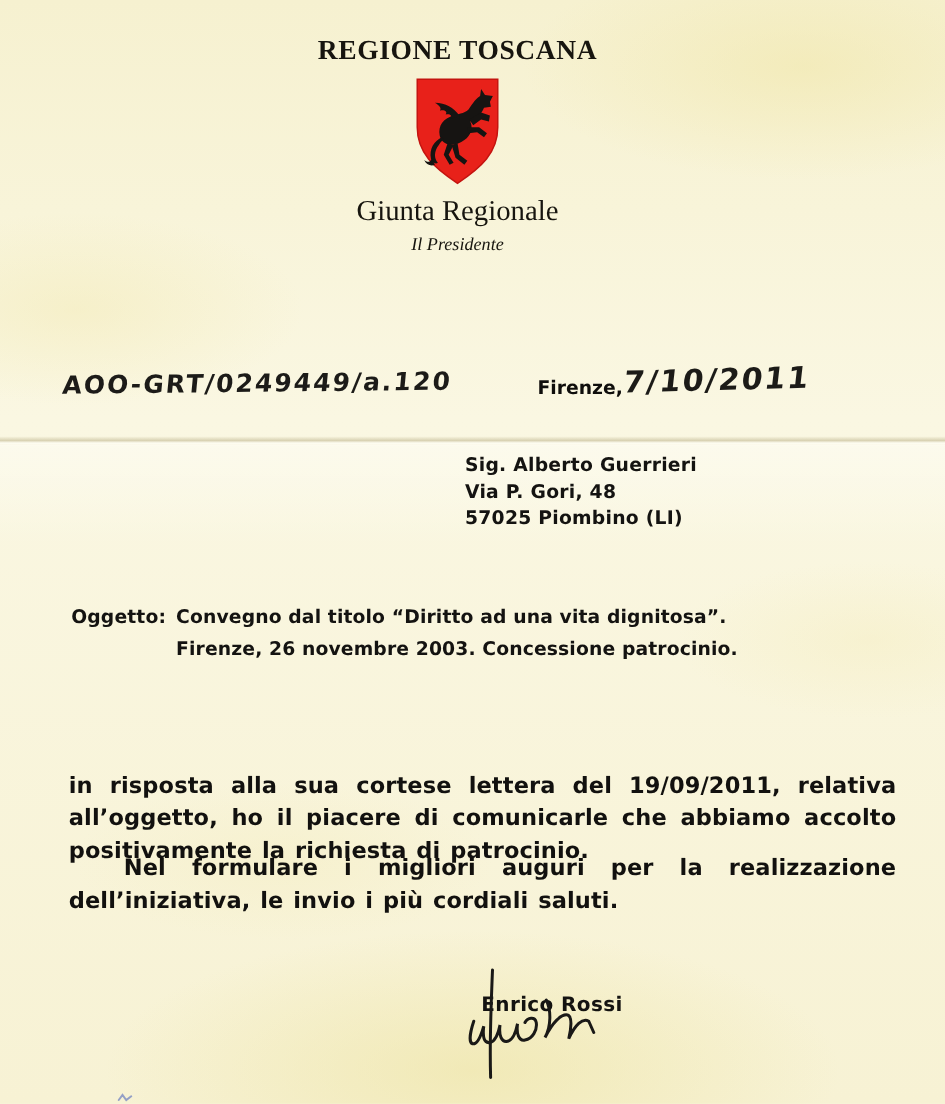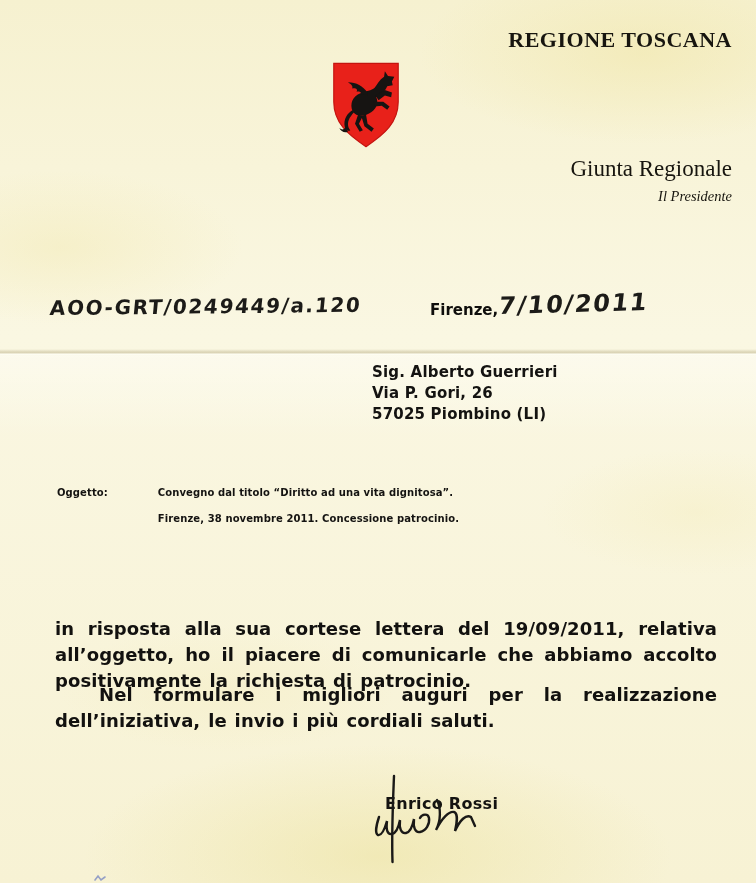--- a/index.html
+++ b/index.html
@@ -14,21 +14,21 @@
       radial-gradient(ellipse 420px 160px at 50% 97%, rgba(236,226,158,0.55), transparent 70%),
       radial-gradient(ellipse 220px 90px at 92% 58%, rgba(244,236,188,0.40), transparent 70%),
       radial-gradient(ellipse 240px 90px at 30% 78%, rgba(243,235,186,0.35), transparent 70%),
       linear-gradient(180deg,#f6f1d0 0%,#faf7e2 38%,#f7f2d4 100%);
     font-family:"DejaVu Sans", sans-serif;
     color:#141311;
   }
   .serif{font-family:"Liberation Serif","DejaVu Serif",serif;}
   .abs{position:absolute;}
   
-  .letterhead{position:absolute;top:0;left:0;right:24px;text-align:right;}
+  .letterhead{position:absolute;top:0;left:0;right:24px;text-align:center;}
   .org-title{margin-top:27px;font-size:22px;font-weight:bold;letter-spacing:0.5px;color:#17150f;}
   .emblem{display:block;margin:8px auto 0 auto;}
   .dept-title{margin-top:7px;font-size:23px;color:#17150f;}
   .role-title{margin-top:6px;font-size:14.5px;font-weight:normal;font-style:italic;color:#17150f;}
   
   .hand{
     font-weight:bold;color:#1c1b18;
     letter-spacing:1.6px;
     transform:skewX(-6deg) rotate(-0.6deg);
     transform-origin:left center;
@@ -38,21 +38,21 @@
   .crease{
     position:absolute;left:0;top:349px;width:756px;height:8px;
     background:linear-gradient(180deg, rgba(150,135,80,0) 0%, rgba(140,125,70,0.30) 42%, rgba(255,255,248,0.75) 68%, rgba(255,255,248,0) 100%);
   }
   .crease-band{
     position:absolute;left:0;top:356px;width:756px;height:80px;
     background:linear-gradient(180deg, rgba(255,255,250,0.45), rgba(255,255,250,0));
     pointer-events:none;
   }
   .recipient{line-height:21px;font-weight:bold;font-size:15px;letter-spacing:0.2px;}
-  .subject{display:flex;font-size:10px;font-weight:bold;line-height:26px;letter-spacing:0.1px;gap:42px;}
+  .subject{display:flex;font-size:15px;font-weight:bold;line-height:26px;letter-spacing:0.1px;}
   .subject-label{flex:0 0 auto;margin-right:8px;}
   .para{
     position:absolute;left:55px;width:662px;
     font-size:18px;line-height:26px;letter-spacing:0.1px;word-spacing:1.5px;
     text-align:justify;font-weight:bold;color:#12110f;margin:0;
   }
   .salutation{font-size:15px;font-weight:bold;}
   .sig-block{position:absolute;left:365px;top:773px;width:160px;height:95px;}
   .signer-name{position:absolute;left:20px;top:21px;font-size:16px;font-weight:bold;letter-spacing:0.3px;}
   .sig-svg{position:absolute;left:0;top:0;}
@@ -87,29 +87,29 @@
   <div class="abs hand" style="left:50px;top:296px;font-size:20px;">AOO-GRT/0249449/a.120</div>
 
   <div class="abs typed" style="left:430px;top:301px;font-weight:bold;">Firenze,</div>
   <div class="abs hand" style="left:499px;top:292px;font-size:24px;transform:skewX(-8deg) rotate(-1.5deg);">7/10/2011</div>
 
   <div class="crease"></div>
   <div class="crease-band"></div>
 
   <div class="abs recipient" style="left:372px;top:362px;">
     <div>Sig. Alberto Guerrieri</div>
-    <div>Via P. Gori, 26</div>
+    <div>Via P. Gori, 48</div>
     <div>57025 Piombino (LI)</div>
   </div>
 
   <div class="abs subject" style="left:57px;top:480px;width:660px;">
     <span class="subject-label">Oggetto:</span>
     <span>
       <span><span>Convegno dal titolo </span><span style="">“Diritto ad una vita dignitosa”</span><span>.</span></span><br>
-      <span>Firenze, 38 novembre 2011. Concessione patrocinio.</span>
+      <span>Firenze, 26 novembre 2003. Concessione patrocinio.</span>
     </span>
   </div>
 
 
   <p class="para" style="top:616px;">in risposta alla sua cortese lettera del 19/09/2011, relativa all’oggetto, ho il piacere di comunicarle che abbiamo accolto positivamente la richiesta di patrocinio.</p>
 
   <p class="para" style="top:682px;text-indent:44px;">Nel formulare i migliori auguri per la realizzazione dell’iniziativa, le invio i più cordiali saluti.</p>
 
   <div class="sig-block">
     <span class="signer-name">Enrico Rossi</span>

